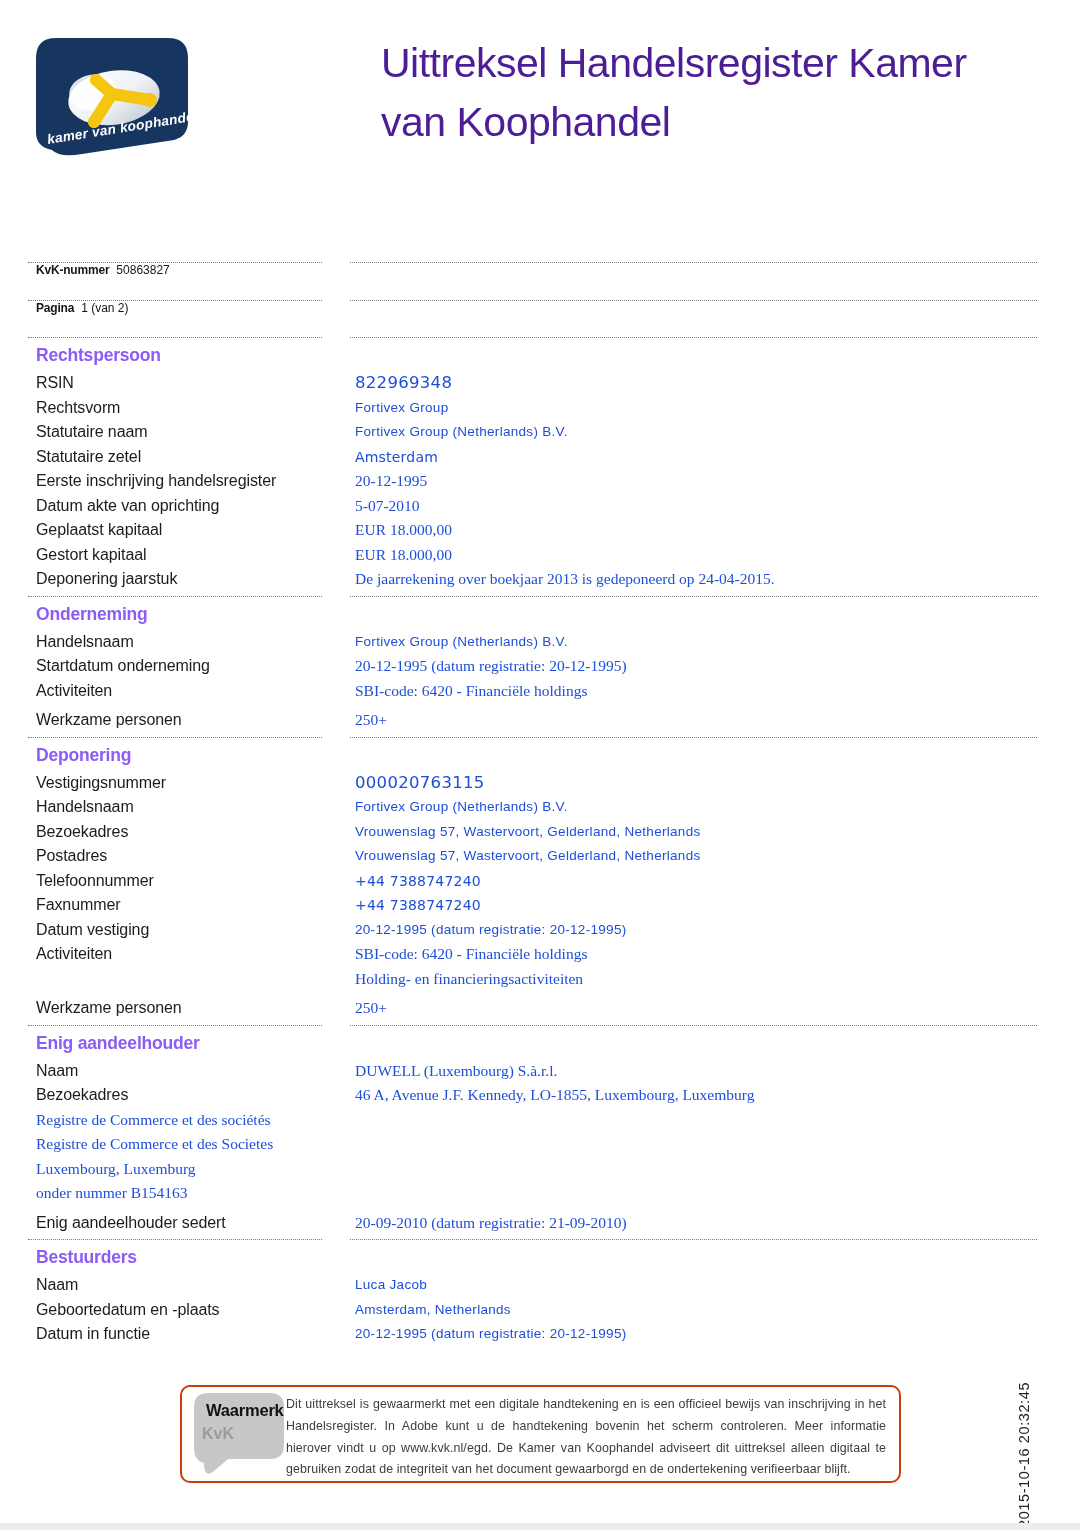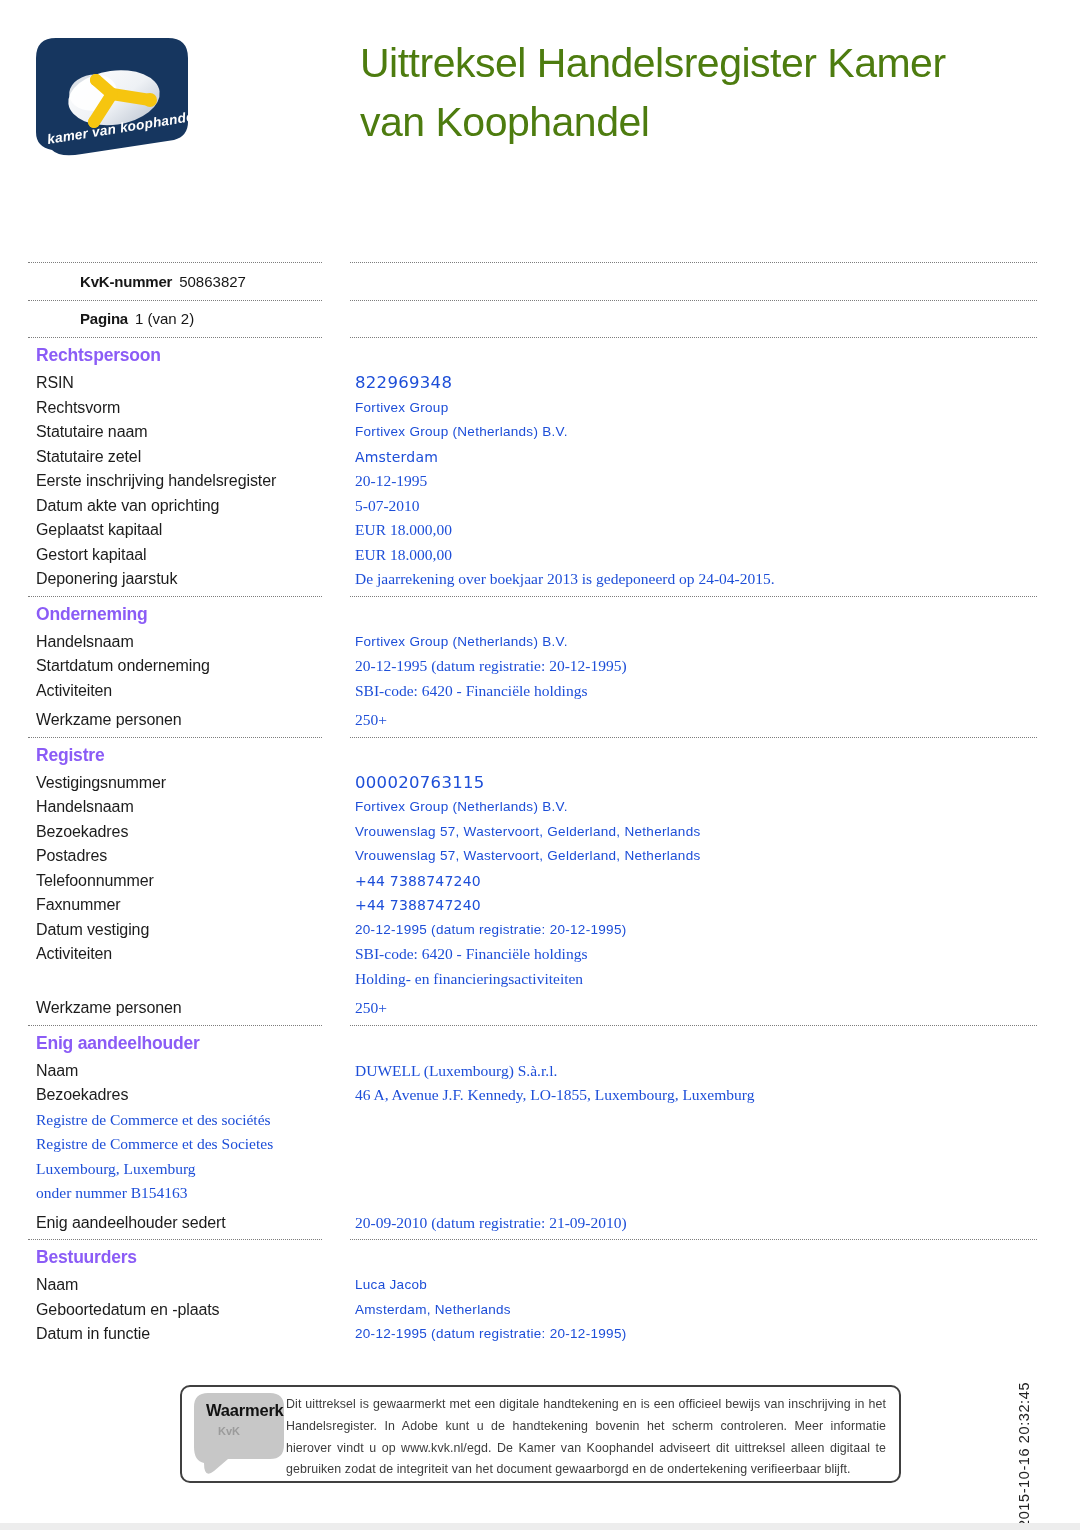--- a/index.html
+++ b/index.html
@@ -6,63 +6,63 @@
   .page {
     position:relative; width:1080px; height:1530px; background:#ffffff;
     font-family:"Liberation Sans", sans-serif; color:#161616; overflow:hidden;
   }
 
   
   .logo {
     position:absolute; left:36px; top:38px; width:152px; height:118px;
   }
   .page-title {
-    position:absolute; left:360px; top:34px; width:660px;
-    font-size:41px; line-height:59px; font-weight:400; color:#4d7c0f;
+    position:absolute; left:381px; top:34px; width:660px;
+    font-size:41px; line-height:59px; font-weight:400; color:#4c1d95;
     letter-spacing:-0.5px;
   }
 
   
   .content { position:absolute; left:28px; top:262px; width:1009px; }
 
   .dotline { display:flex; height:1px; }
   .dotline .seg-l { width:294px; border-top:1.5px dotted #7d7d7d; }
   .dotline .gap   { width:28px; }
   .dotline .seg-r { flex:1; border-top:1.5px dotted #7d7d7d; }
 
-  .meta-row { height:36.5px; display:flex; align-items:center; padding-left:8px;
-              font-size:15px;margin-left:44px; }
+  .meta-row { height:36.5px; display:flex; padding-left:8px;
+              font-size:12px; }
   .meta-row b { font-weight:700; margin-right:7px; letter-spacing:-0.2px; }
 
   .section-title {
     padding:7px 0 6px 8px; font-size:17.5px; font-weight:700; line-height:20px;
     letter-spacing:-0.2px; color:#8b5cf6;
   }
   .row { display:grid; grid-template-columns:319px 690px; padding-left:8px; }
   .row.gap-top { margin-top:5px; }
   .row .lbl { font-size:16px; line-height:24.5px; color:#1c1c1c; letter-spacing:-0.1px; }
   .row .val { line-height:24.5px; color:#1d4ed8; }
   .val.cond   { font-family:Liberation Serif, serif; font-size:15.5px; }
   .val.geo    { font-family:"DejaVu Sans", sans-serif; font-size:14px; letter-spacing:0.2px; }
   .val.geo-sm { font-family:Liberation Sans, sans-serif; font-size:13.5px; letter-spacing:0.3px; }
   .val.geo-lg { font-family:"DejaVu Sans", sans-serif; font-size:16.5px; letter-spacing:0.3px; }
   .section > .dotline { margin-top:4px; }
 
   
   .watermark-box {
     position:absolute; left:180px; top:1385px; width:721px; height:98px;
-    border:2px solid #404040; border-radius:10px; box-sizing:border-box; background:#fff;
+    border:2px solid #c2410c; border-radius:10px; box-sizing:border-box; background:#fff;
   }
   .badge { position:absolute; left:12px; top:6px; width:92px; height:82px; }
   .badge-title {
     position:absolute; left:24px; top:14px; font-size:16.5px; font-weight:700; color:#111;
     letter-spacing:-0.2px;
   }
   .badge-subtitle {
-    position:absolute; left:36px; top:38px; font-size:11px; font-weight:700; color:#9b9b9b;
+    position:absolute; left:20px; top:38px; font-size:16px; font-weight:700; color:#9b9b9b;
   }
   .watermark-text {
     position:absolute; left:104px; right:13px; top:7px;
     font-size:12.4px; line-height:21.8px; color:#3d3d3d; text-align:justify;
     letter-spacing:0.1px;
   }
   .timestamp {
     position:absolute; left:1016px; top:1348px; height:180px;
     writing-mode:vertical-rl; transform:rotate(180deg);
     font-size:14.5px; color:#222; letter-spacing:0.6px;
@@ -223,21 +223,21 @@
               <div class="val-line">250+</div>
             </div>
           </div>
           <div class="dotline">
             <span class="seg-l"></span>
             <span class="gap"></span>
             <span class="seg-r"></span>
           </div>
         </div>
         <div class="section">
-          <div class="section-title">Registre</div>
+          <div class="section-title">Deponering</div>
           <div class="row">
             <div class="lbl">Vestigingsnummer</div>
             <div class="val geo-lg">
               <div class="val-line">000020763115</div>
             </div>
           </div>
           <div class="row">
             <div class="lbl">Handelsnaam</div>
             <div class="val geo-sm">
               <div class="val-line">Fortivex Group (Netherlands) B.V.</div>

